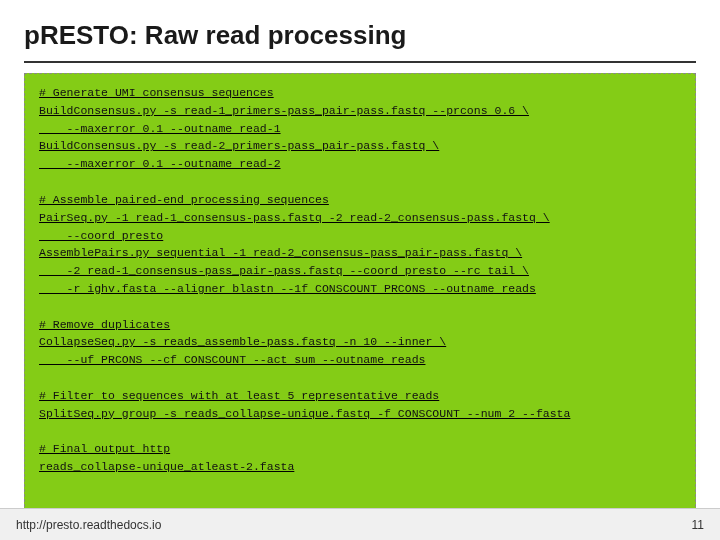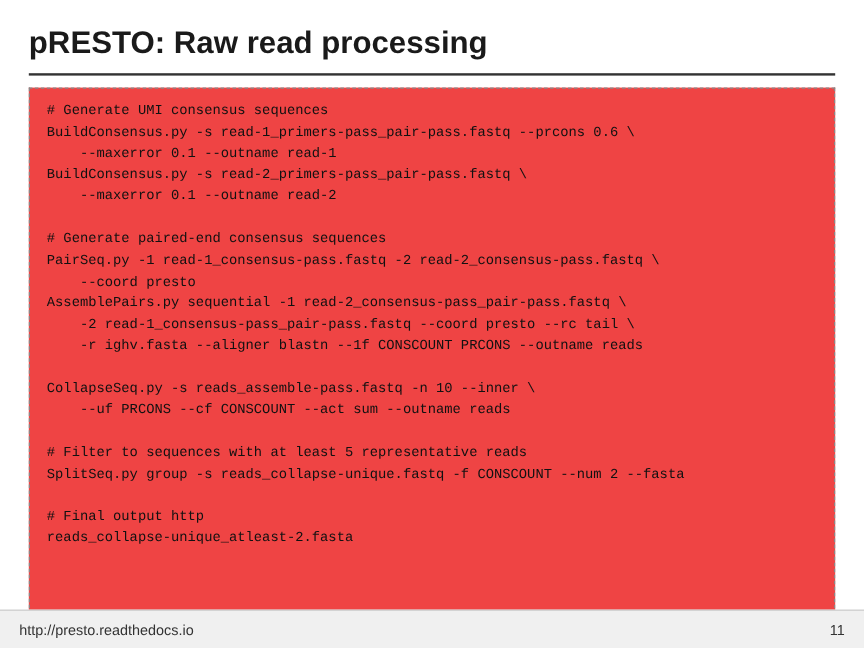--- a/index.html
+++ b/index.html
@@ -35,24 +35,25 @@
     .title-underline {
       width: 100%;
       height: 2px;
       background: #333333;
       margin-bottom: 10px;
     }
 
     .code-block {
       border: 1.5px dashed #888888;
       padding: 10px 14px;
-      background: #ef4444;
+      background: #84cc16;
       flex: 1;
       overflow: hidden;
       margin-bottom: 8px;
+      text-decoration: underline;
     }
 
     .code-block pre {
       font-family: 'Courier New', Courier, monospace;
       font-size: 11.5px;
       line-height: 1.55;
       color: #111111;
       white-space: pre;
     }
 
@@ -94,27 +95,28 @@
   <div class="slide-title">pRESTO: Raw read processing</div>
   <div class="title-underline"></div>
 
   <div class="code-block">
     <pre><span class="comment"># Generate UMI consensus sequences</span>
 BuildConsensus.py -s read-1_primers-pass_pair-pass.fastq --prcons 0.6 \
     --maxerror 0.1 --outname read-1
 BuildConsensus.py -s read-2_primers-pass_pair-pass.fastq \
     --maxerror 0.1 --outname read-2
 
-<span class="comment"># Generate paired-end consensus sequences</span>
+<span class="comment"># Assemble paired-end processing sequences</span>
 PairSeq.py -1 read-1_consensus-pass.fastq -2 read-2_consensus-pass.fastq \
     --coord presto
 AssemblePairs.py sequential -1 read-2_consensus-pass_pair-pass.fastq \
     -2 read-1_consensus-pass_pair-pass.fastq --coord presto --rc tail \
     -r ighv.fasta --aligner blastn --1f CONSCOUNT PRCONS --outname reads
 
+<span class="comment"># Remove duplicates</span>
 CollapseSeq.py -s reads_assemble-pass.fastq -n 10 --inner \
     --uf PRCONS --cf CONSCOUNT --act sum --outname reads
 
 <span class="comment"># Filter to sequences with at least 5 representative reads</span>
 SplitSeq.py group -s reads_collapse-unique.fastq -f CONSCOUNT --num 2 --fasta
 
 <span class="comment"># Final output http</span>
 reads_collapse-unique_atleast-2.fasta
 </pre>
   </div>

